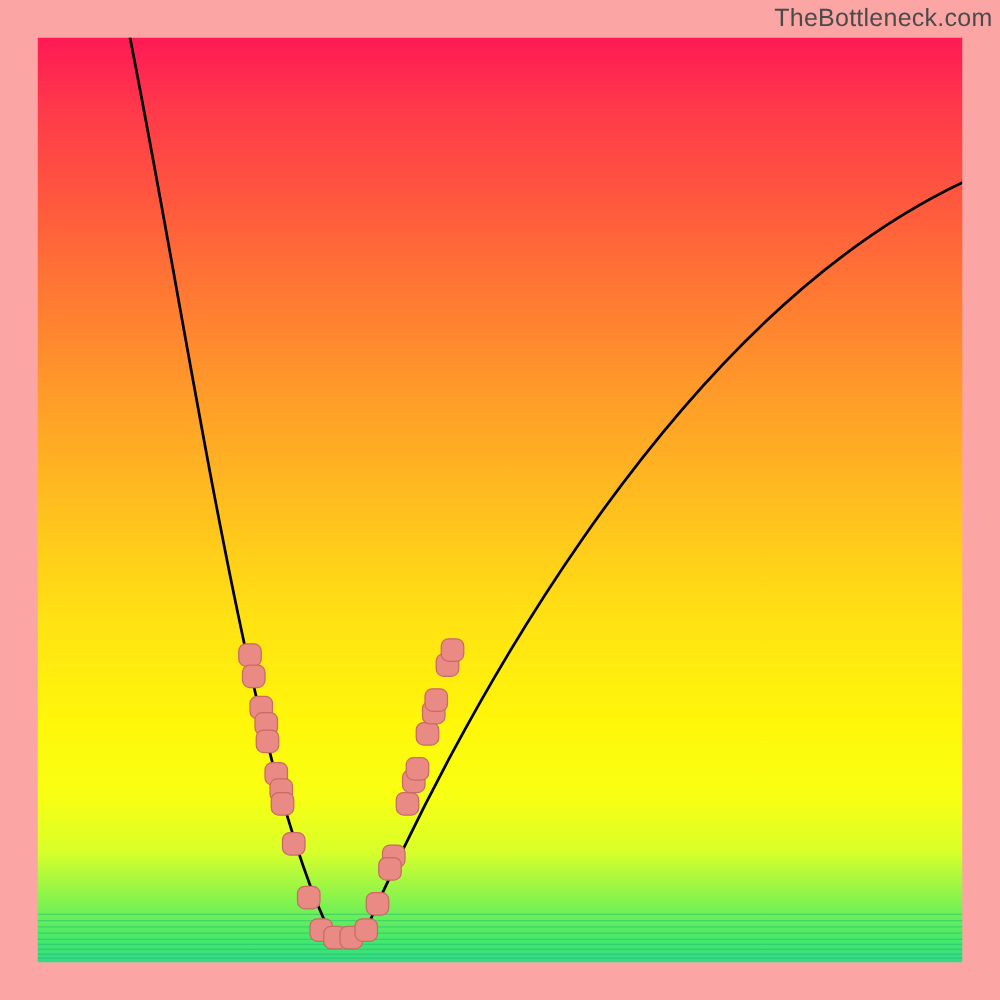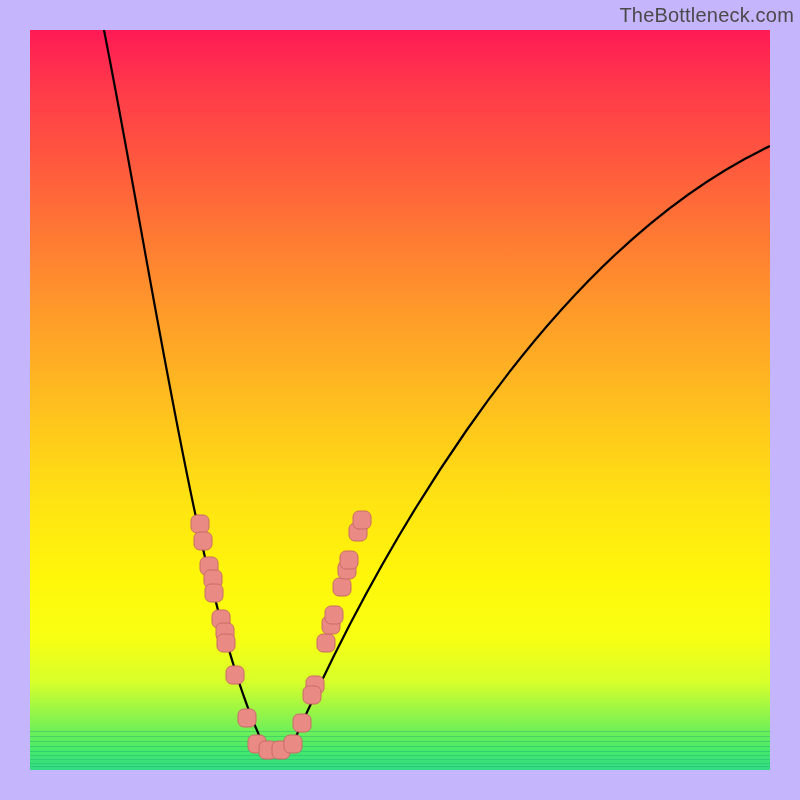--- a/index.html
+++ b/index.html
@@ -8,21 +8,21 @@
     width: 800px;
     height: 800px;
     overflow: hidden;
     background: #000;
     font-family: Arial, Helvetica, sans-serif;
   }
   .frame {
     position: absolute;
     left: 0; top: 0;
     width: 800px; height: 800px;
-    background: #c4b5fd;
+    background: #fca5a5;
   }
   .plot-area {
     position: absolute;
     left: 30px;
     top: 30px;
     width: 740px;
     height: 740px;
     overflow: hidden;
   }
   .gradient-bg {

